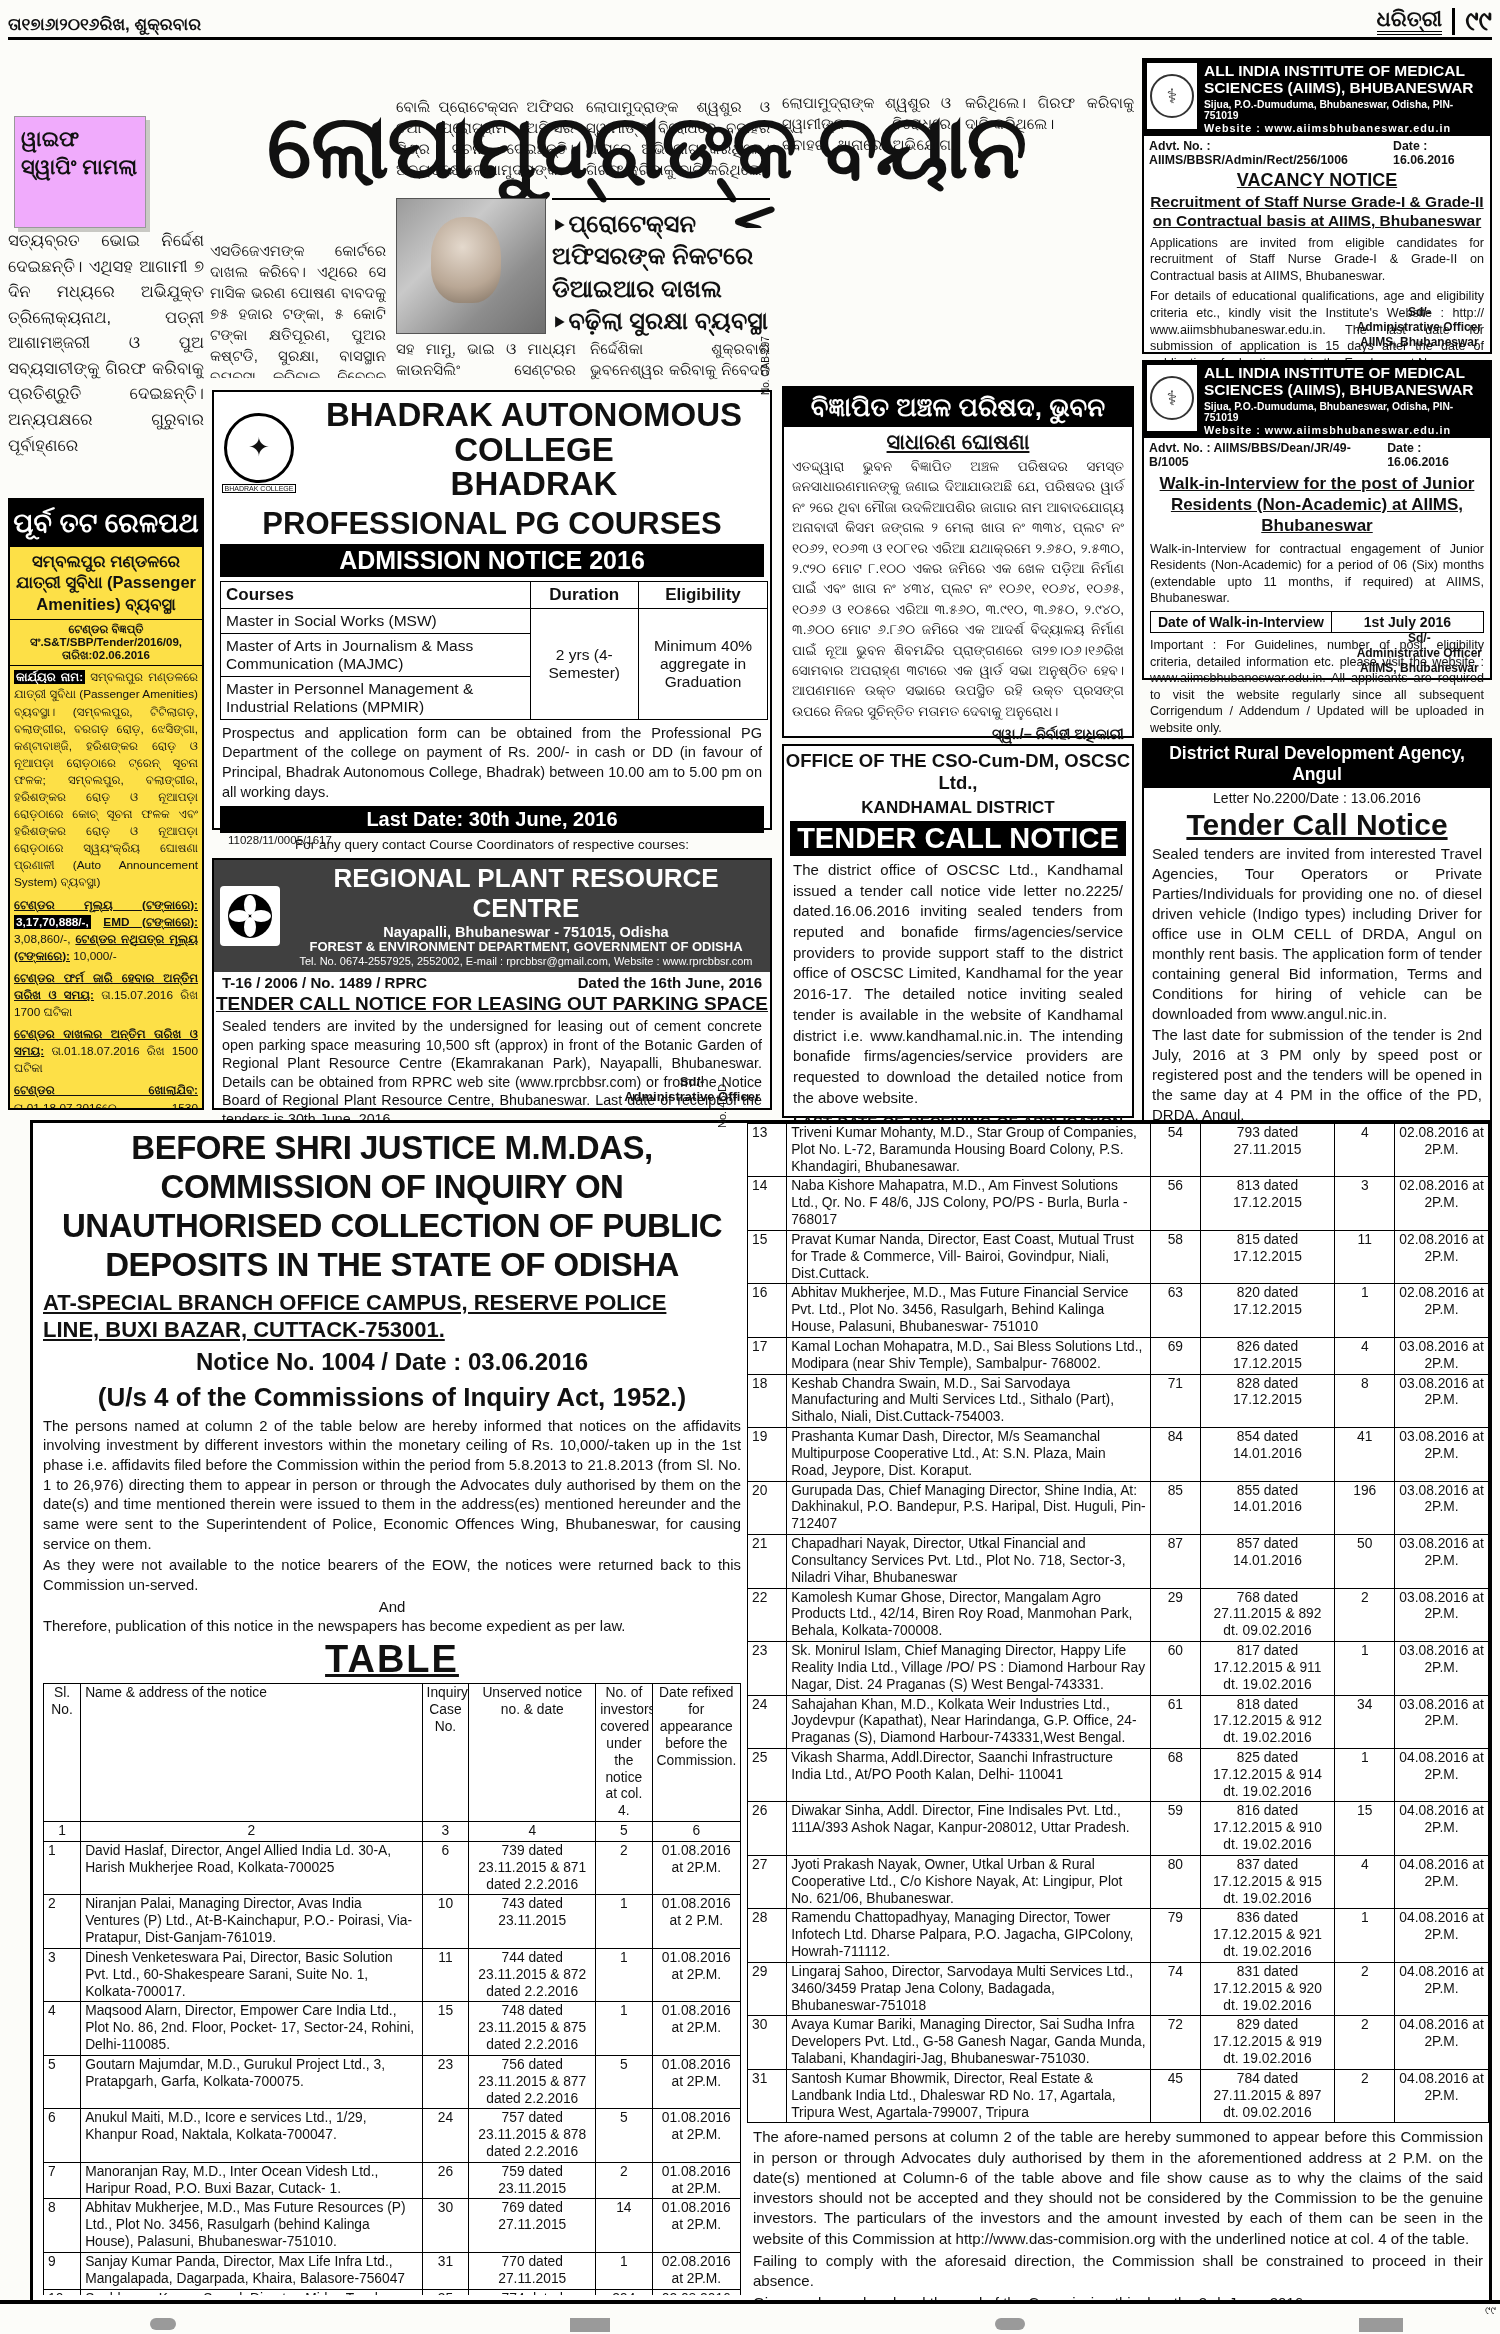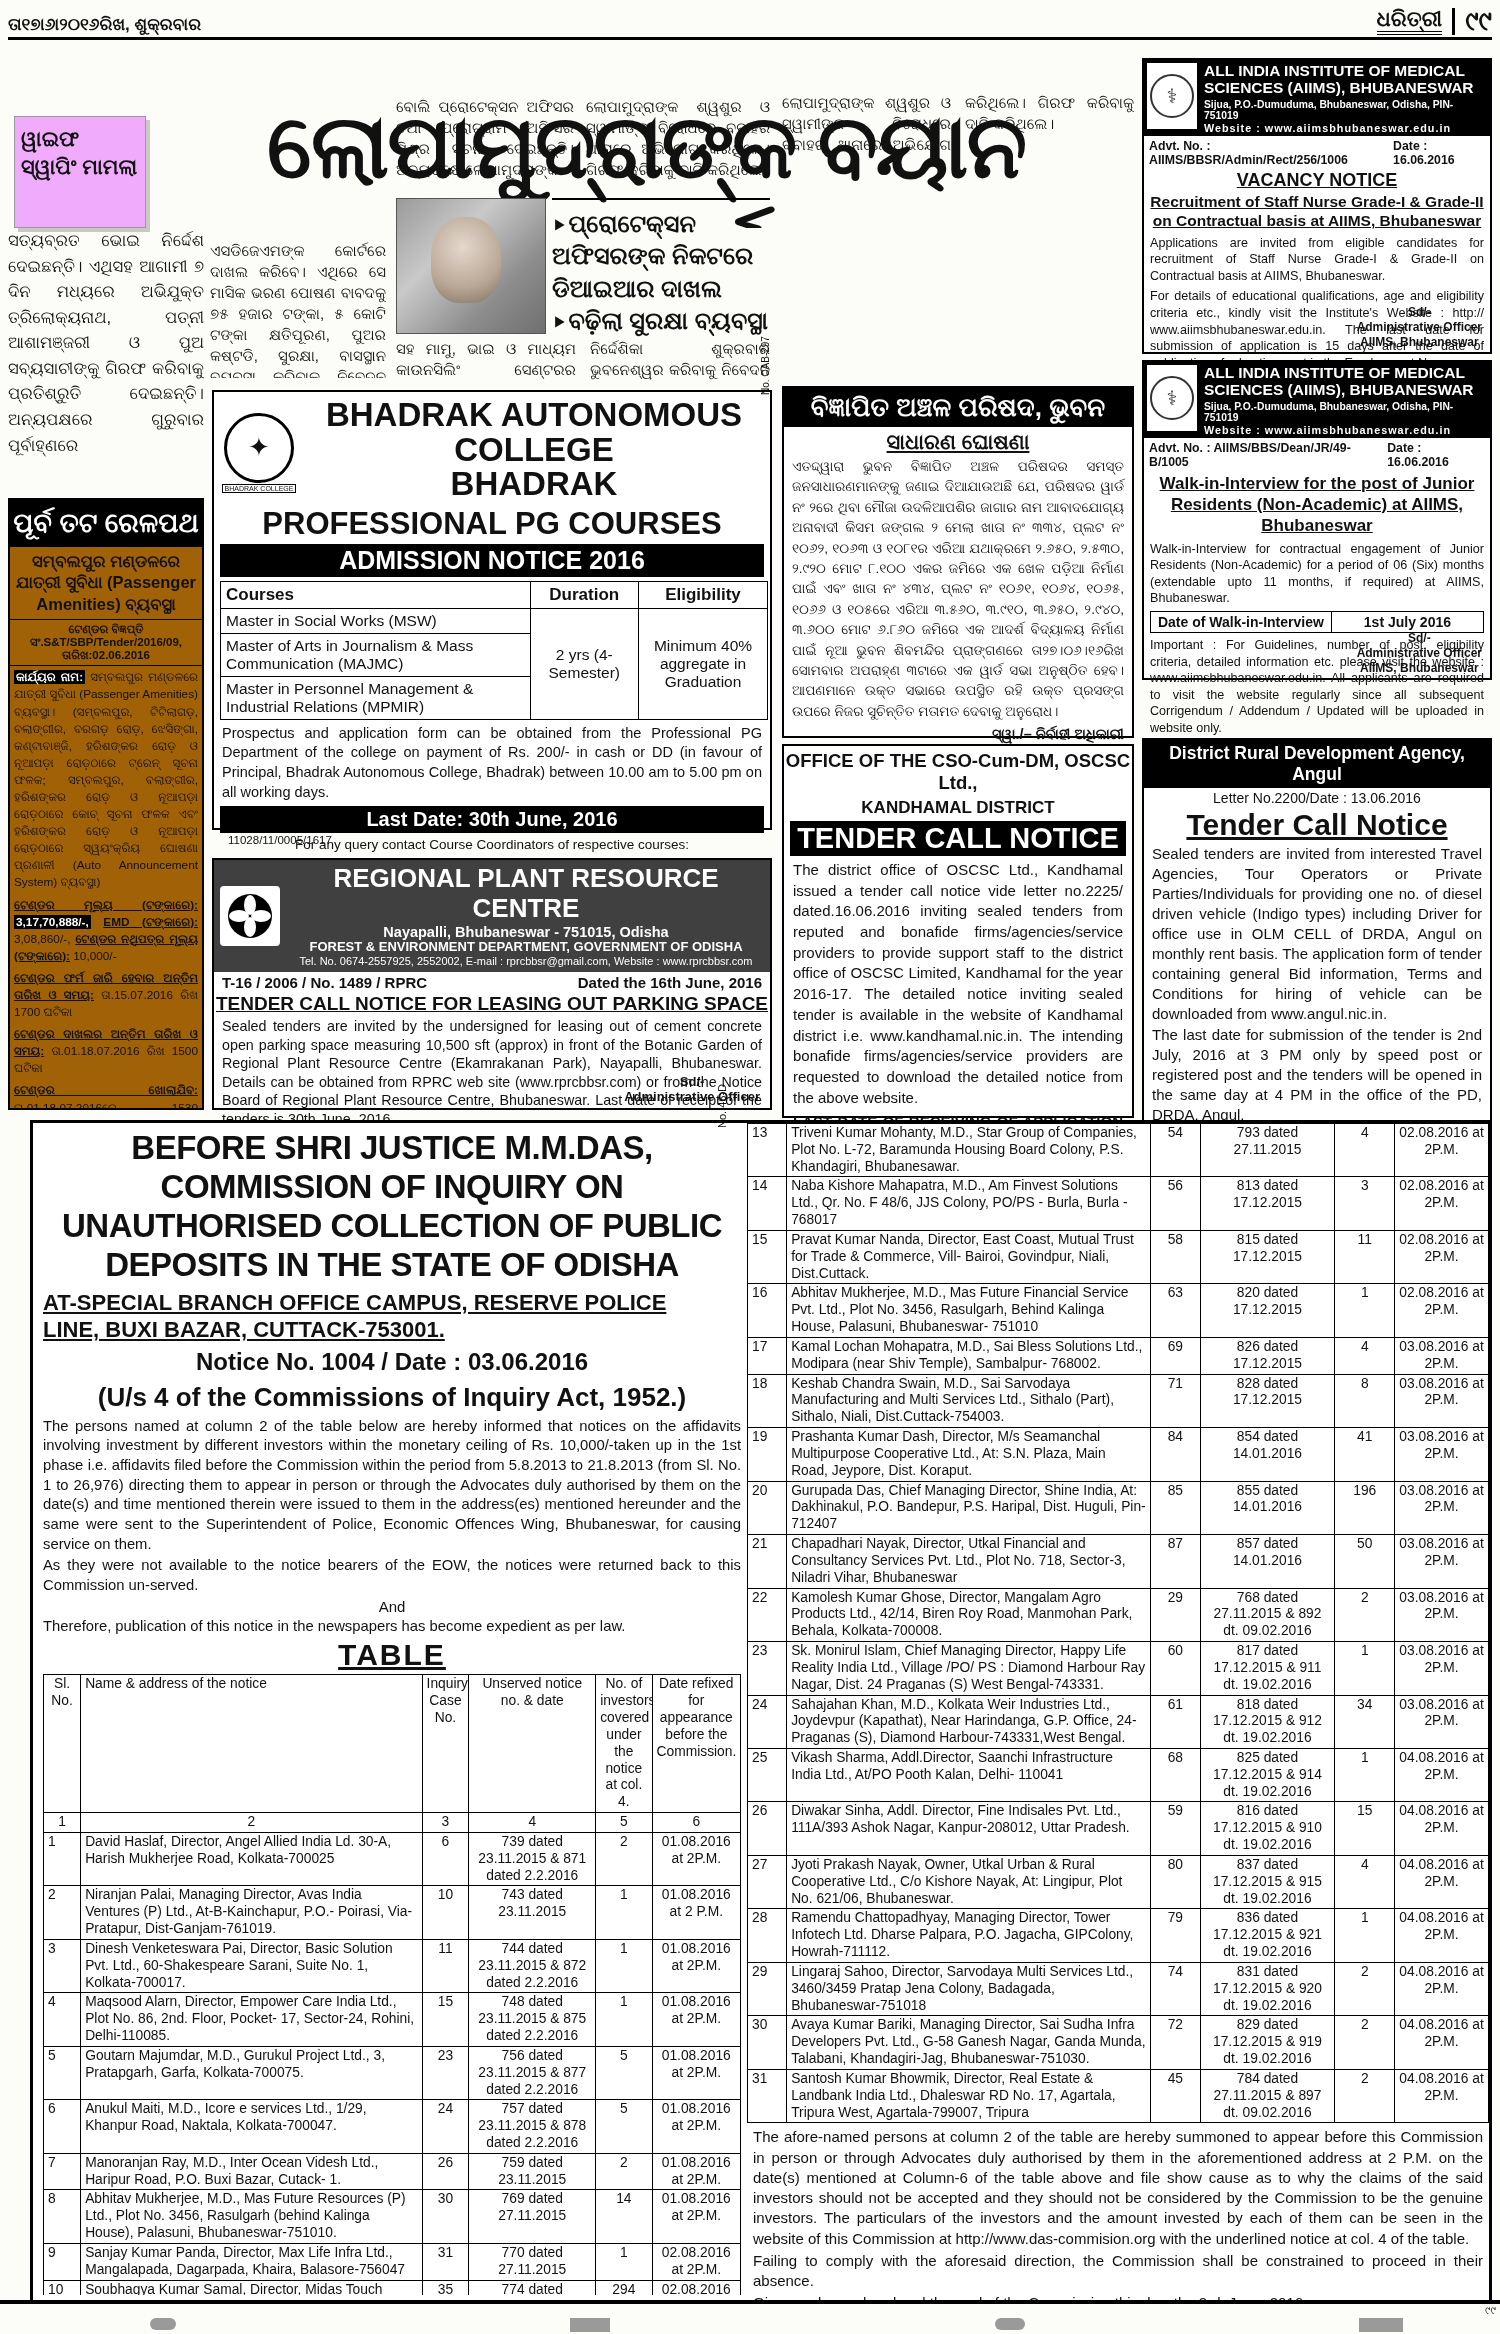--- a/index.html
+++ b/index.html
@@ -31,21 +31,21 @@
   #colsB{left:396px;top:338px;width:374px;height:44px;column-count:2;column-gap:14px;}
   #colsC{left:782px;top:92px;width:352px;height:288px;column-count:2;column-gap:14px;}
   #photo{left:396px;top:198px;width:148px;height:134px;border:1px solid #555;
          background:linear-gradient(135deg,#9a9a9a 0%,#c9c9c9 35%,#8d8d8d 70%,#6f6f6f 100%);}
   #photo .face{position:absolute;left:34px;top:18px;width:70px;height:86px;border-radius:45% 45% 40% 40%;
          background:radial-gradient(circle at 45% 35%,#e4d9cd,#b9a795 60%,#7d6f60);}
   #subheads{left:552px;top:198px;width:218px;height:134px;border-top:2px solid #000;
             padding-top:8px;box-sizing:border-box;font-size:24px;font-weight:bold;line-height:1.35;}
   .arrow{font-size:18px;margin-right:2px;}
   
-  #railway{left:8px;top:498px;width:196px;height:612px;border:2px solid #000;box-sizing:border-box;background:#a16207;overflow:hidden;}
+  #railway{left:8px;top:498px;width:196px;height:612px;border:2px solid #000;box-sizing:border-box;background:#fde047;overflow:hidden;}
   #rail-title{background:#000;color:#fff;font-size:27px;font-weight:bold;text-align:center;padding:8px 2px;}
   #rail-sub{font-size:16.5px;font-weight:bold;text-align:center;border-bottom:1px solid #000;padding:4px 2px;line-height:1.3;}
   #rail-ref{font-size:11.5px;font-weight:bold;text-align:center;border-bottom:1px solid #000;padding:3px 1px;}
   #rail-body{font-size:11.8px;line-height:1.45;padding:3px 4px;text-align:justify;}
   #rail-body .rline{margin-bottom:5px;}
   .rl-lead{font-weight:bold;text-decoration:underline;}
   .rl-invert{background:#000;color:#fff;font-weight:bold;padding:0 2px;}
   
   #bhadrak{left:212px;top:390px;width:560px;height:440px;}
   #bh-head{display:flex;align-items:center;padding:6px 8px 2px;}
@@ -122,21 +122,21 @@
   
   #commission{left:30px;top:1120px;width:1462px;height:1184px;border:3px solid #000;box-sizing:border-box;background:#fff;}
   #cm-left{position:absolute;left:10px;top:6px;width:698px;height:1166px;overflow:hidden;}
   #cm-right{position:absolute;left:714px;top:0px;width:742px;height:1178px;overflow:hidden;}
   .cm-title{font-size:33px;font-weight:bold;text-align:center;line-height:1.18;letter-spacing:-0.5px;}
   .cm-venue{font-size:22px;font-weight:bold;text-align:left;line-height:1.25;margin-top:4px;text-decoration:underline;}
   #cm-notice{font-size:24px;font-weight:bold;text-align:center;margin-top:4px;}
   #cm-act{font-size:26px;font-weight:bold;text-align:center;margin:6px 0 4px;}
   .cm-p{font-size:14.8px;line-height:1.33;margin-bottom:2px;}
   #cm-and{text-align:center;font-size:15px;margin:2px 0;}
-  #cm-table-title{font-size:30px;font-weight:bold;text-decoration:underline;text-align:center;letter-spacing:2px;margin:2px 0;}
+  #cm-table-title{font-size:38px;font-weight:bold;text-decoration:underline;text-align:center;letter-spacing:2px;margin:2px 0;}
   .cmt{border-collapse:collapse;width:100%;table-layout:fixed;}
   .cmt td,.cmt th{border:1.5px solid #000;font-size:13.8px;line-height:1.22;padding:1px 4px;vertical-align:top;overflow:hidden;}
   .cmt th{font-weight:normal;text-align:center;vertical-align:top;}
   .cmt .c-sl{width:4.5%;}  .cmt .c-name{width:52%;text-align:left;}
   .cmt .c-case{width:6%;text-align:center;} .cmt .c-notice{width:18.5%;text-align:center;}
   .cmt .c-inv{width:7.5%;text-align:center;} .cmt .c-date{width:12.5%;text-align:center;}
   .cm-close{font-size:15px;line-height:1.35;margin:4px 6px 0;}
   #cm-side{left:716px;top:1128px;font-size:11px;transform:rotate(-90deg);transform-origin:left top;white-space:nowrap;}
   
   #footer{left:0;top:2300px;width:1500px;height:34px;border-top:4px solid #000;background:#fcfcf9;}

